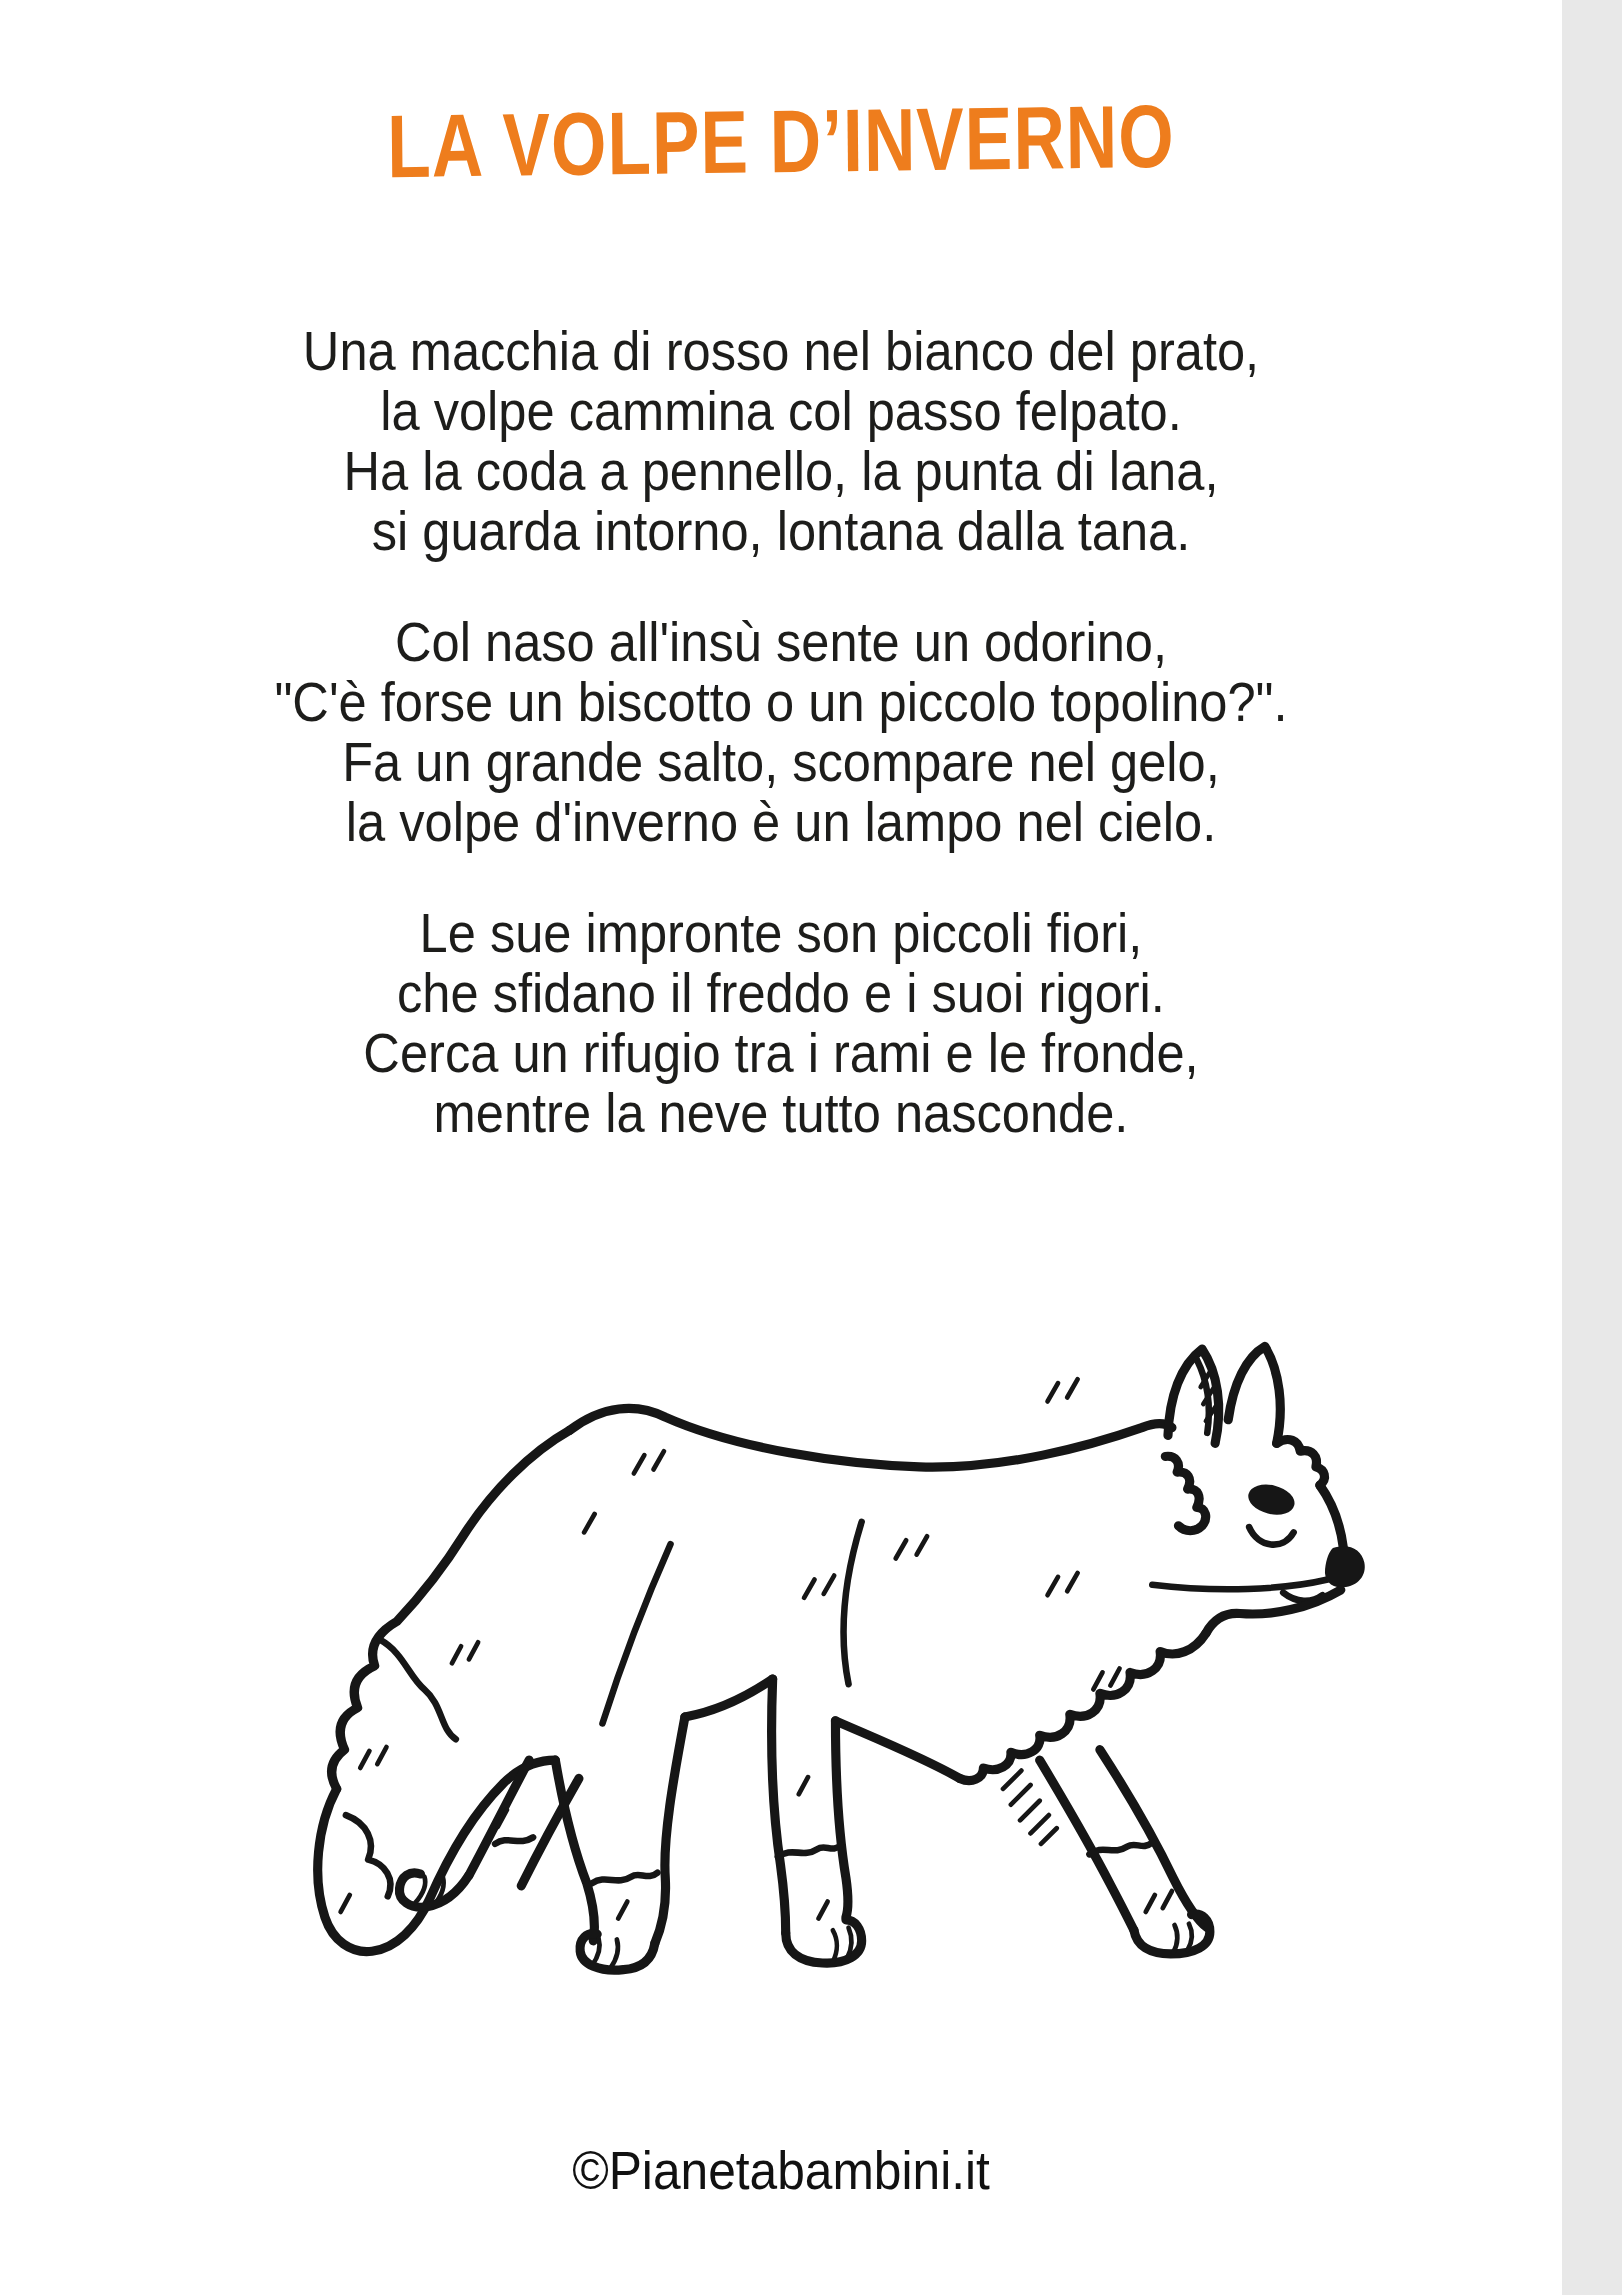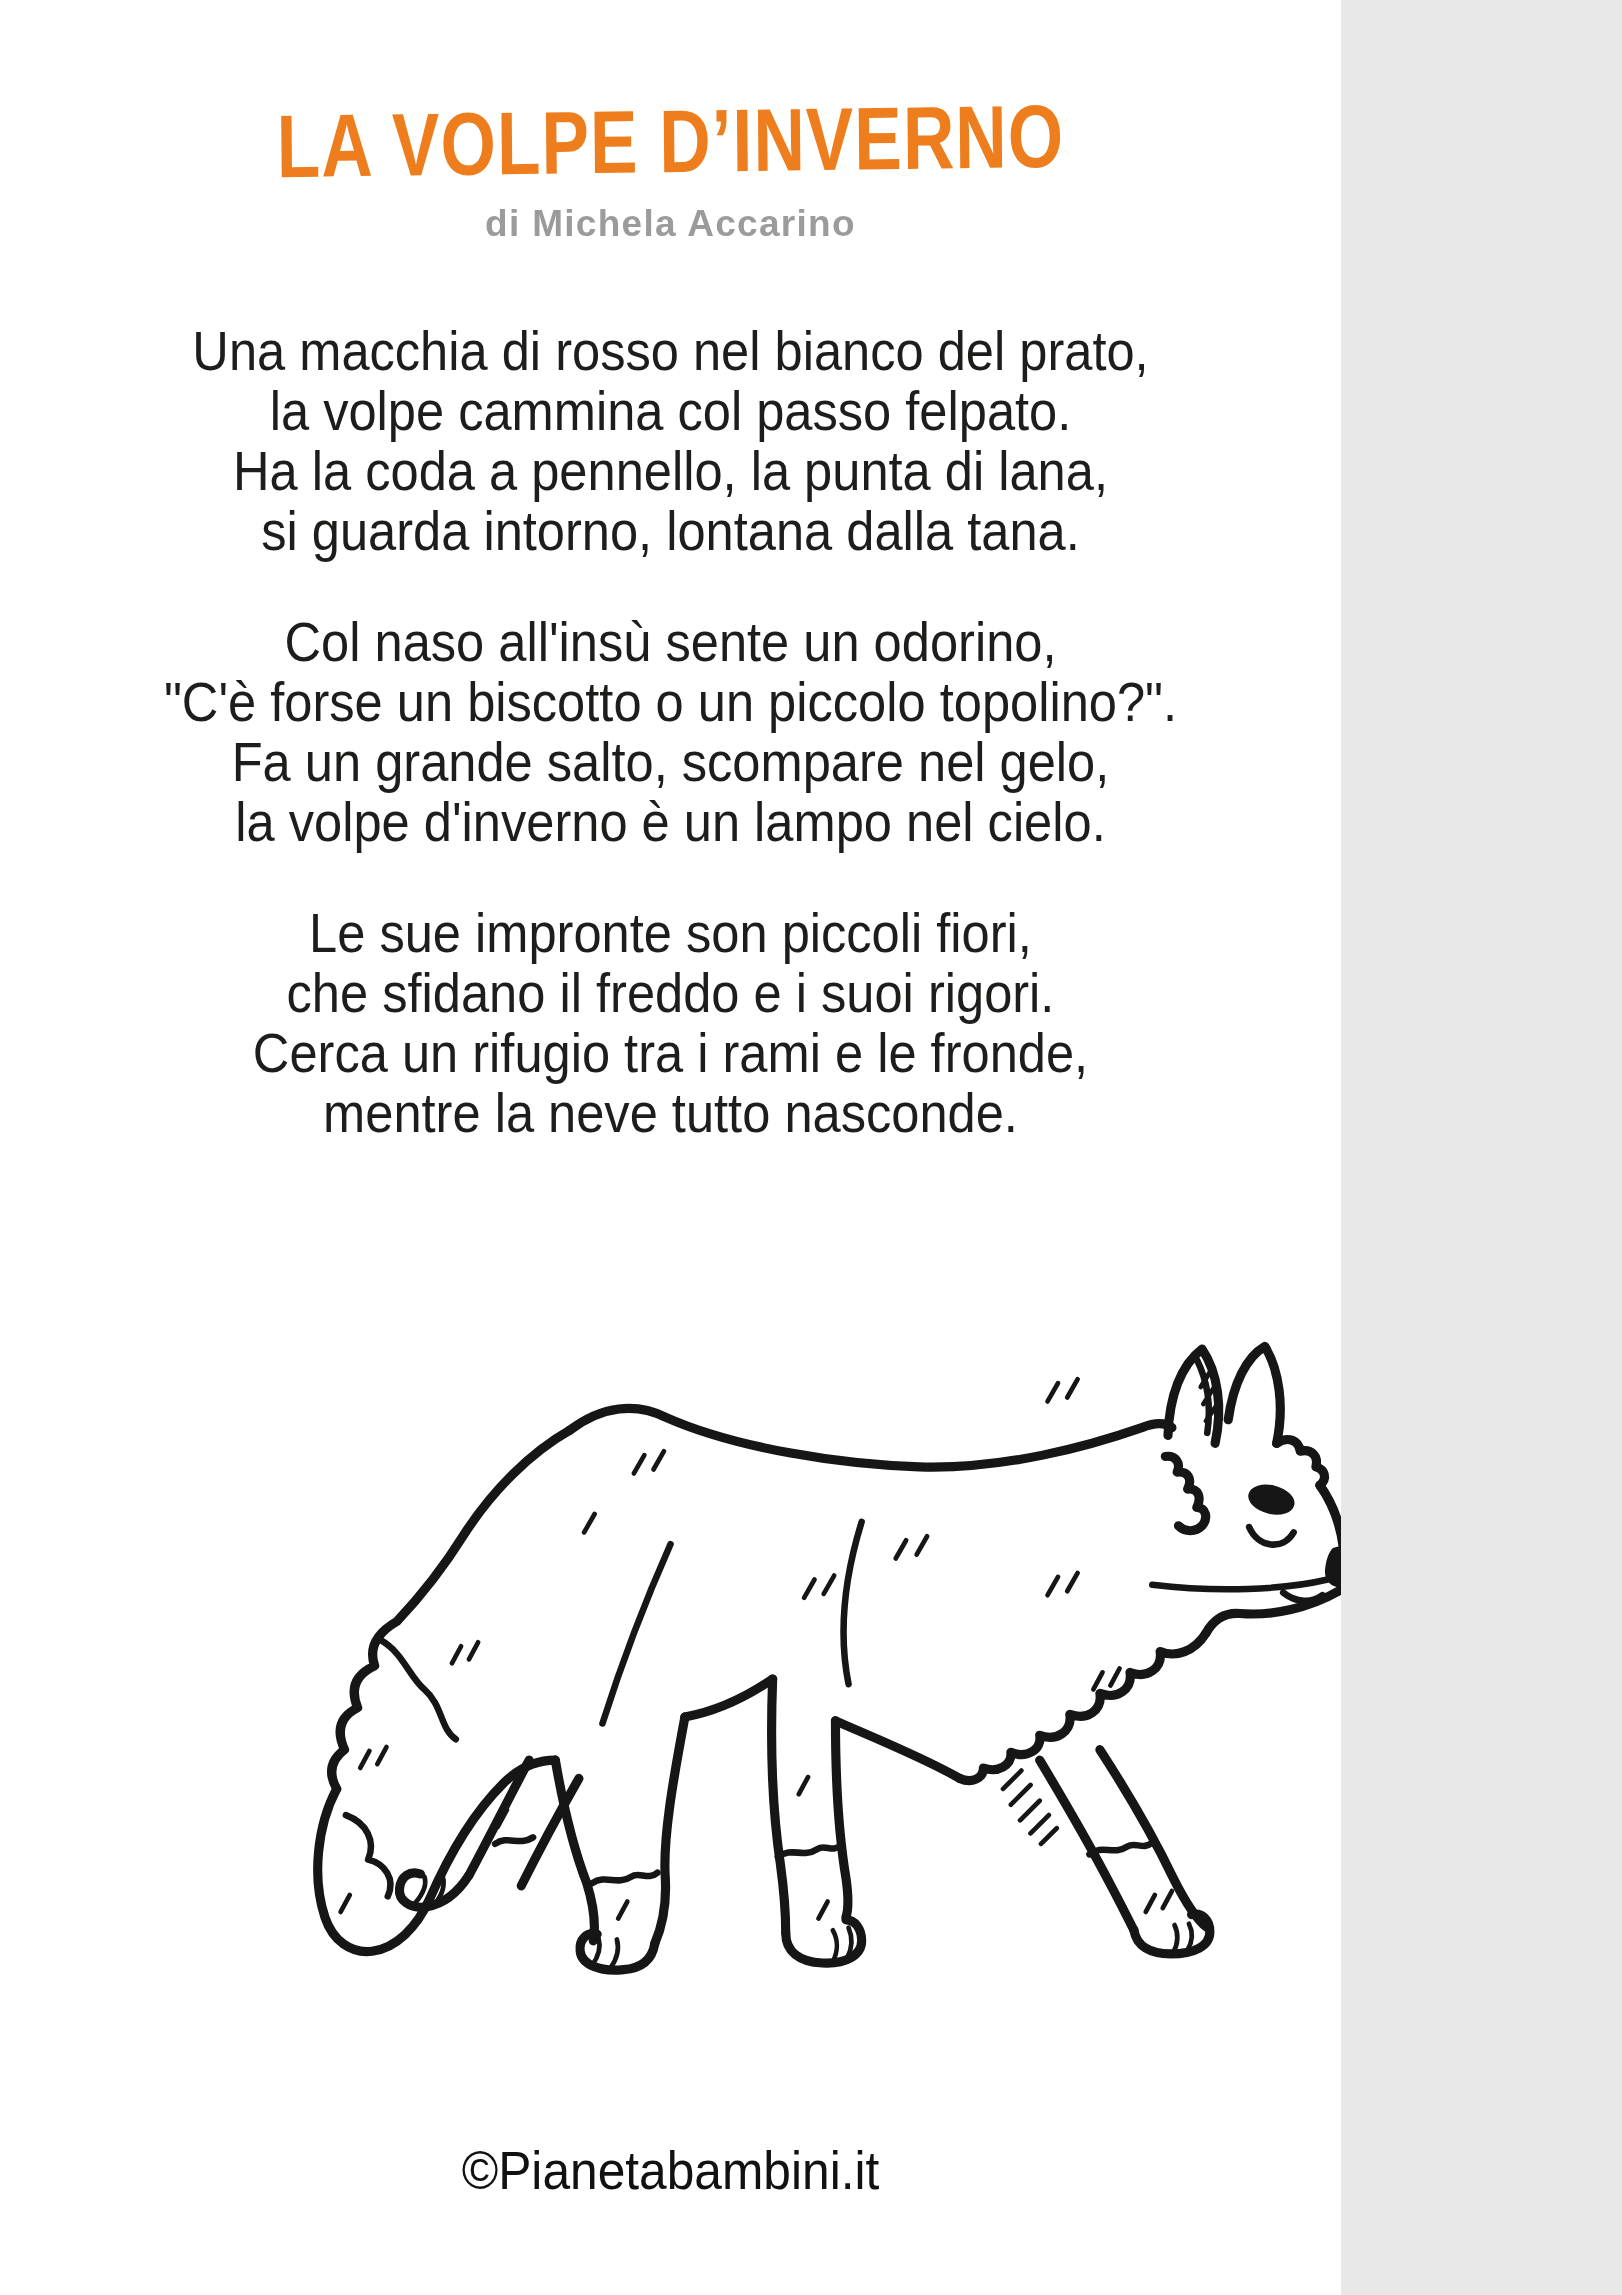--- a/index.html
+++ b/index.html
@@ -1,18 +1,18 @@
 <!DOCTYPE html>
 <html style="font-size:10.5px"><head>
 <meta charset="utf-8">
 <style>
   html,body{margin:0;padding:0;background:#e8e8e8;}
   .page{
     position:relative;
-    width:1341px;
+    width:1562px;
     height:2295px;
     background:#ffffff;
     overflow:hidden;
     font-family:"Liberation Sans","DejaVu Sans",sans-serif;
   }
   .title{
     position:absolute;
     top:99px;
     left:0;
     width:100%;
@@ -83,21 +83,20 @@
     transform:scaleX(0.92);
     transform-origin:50% 0;
   }
 </style>
 </head>
 <body>
 
 <div class="page">
 
   <h1 class="title">LA VOLPE D’INVERNO</h1>
-  <div class="byline">di Michela Accarino</div>
 
   <div class="poem">
     <div class="stanza">
       <div class="poem-line">Una macchia di rosso nel bianco del prato,</div>
       <div class="poem-line">la volpe cammina col passo felpato.</div>
       <div class="poem-line">Ha la coda a pennello, la punta di lana,</div>
       <div class="poem-line">si guarda intorno, lontana dalla tana.</div>
     </div>
     <div class="stanza">
       <div class="poem-line">Col naso all'insù sente un odorino,</div>

